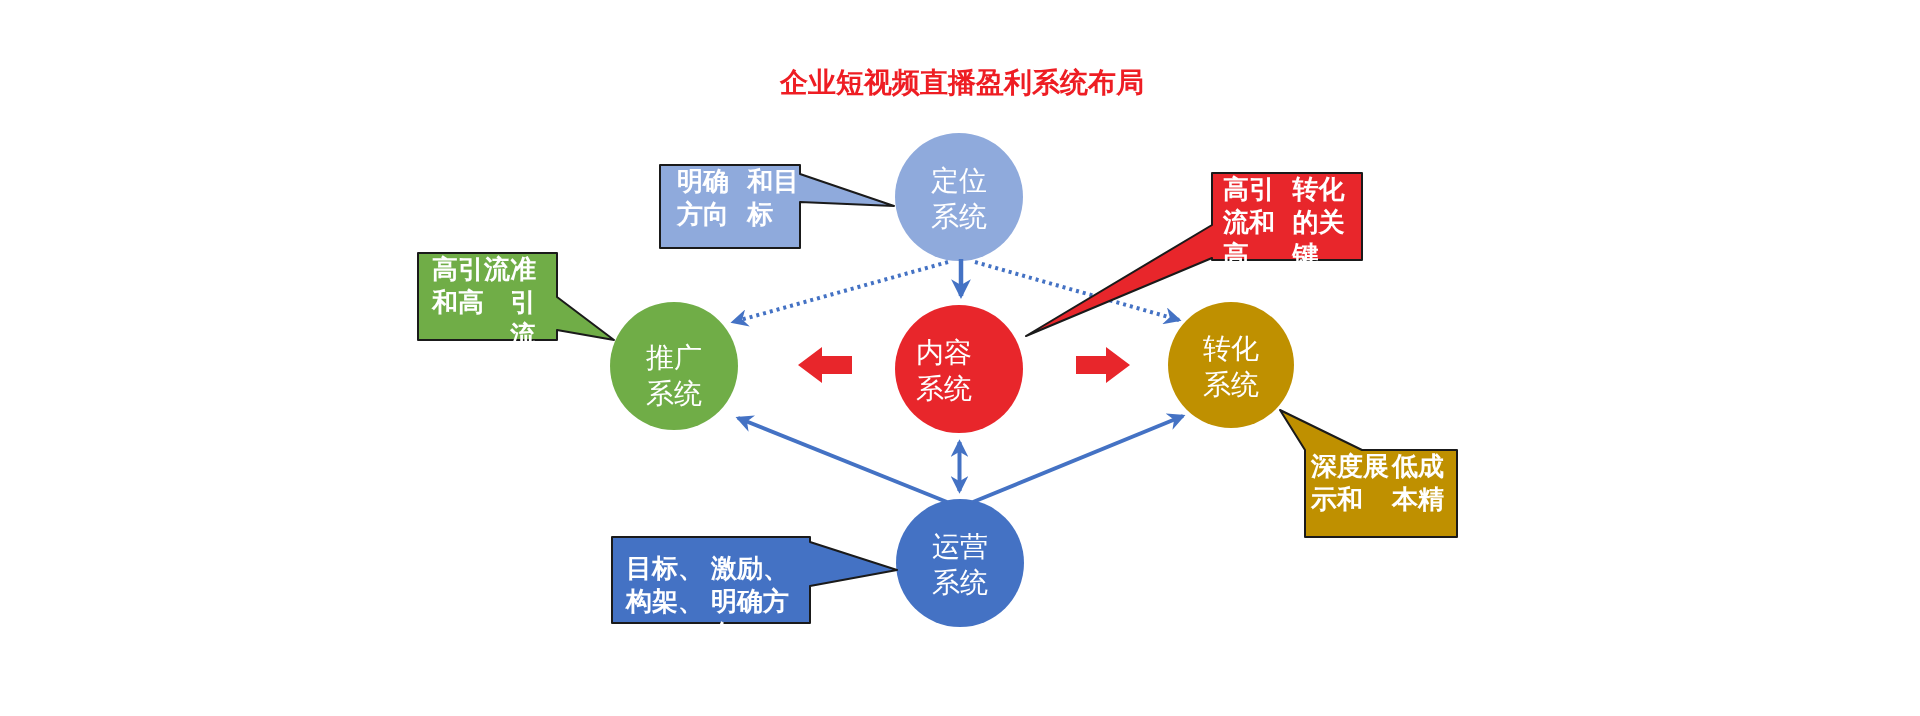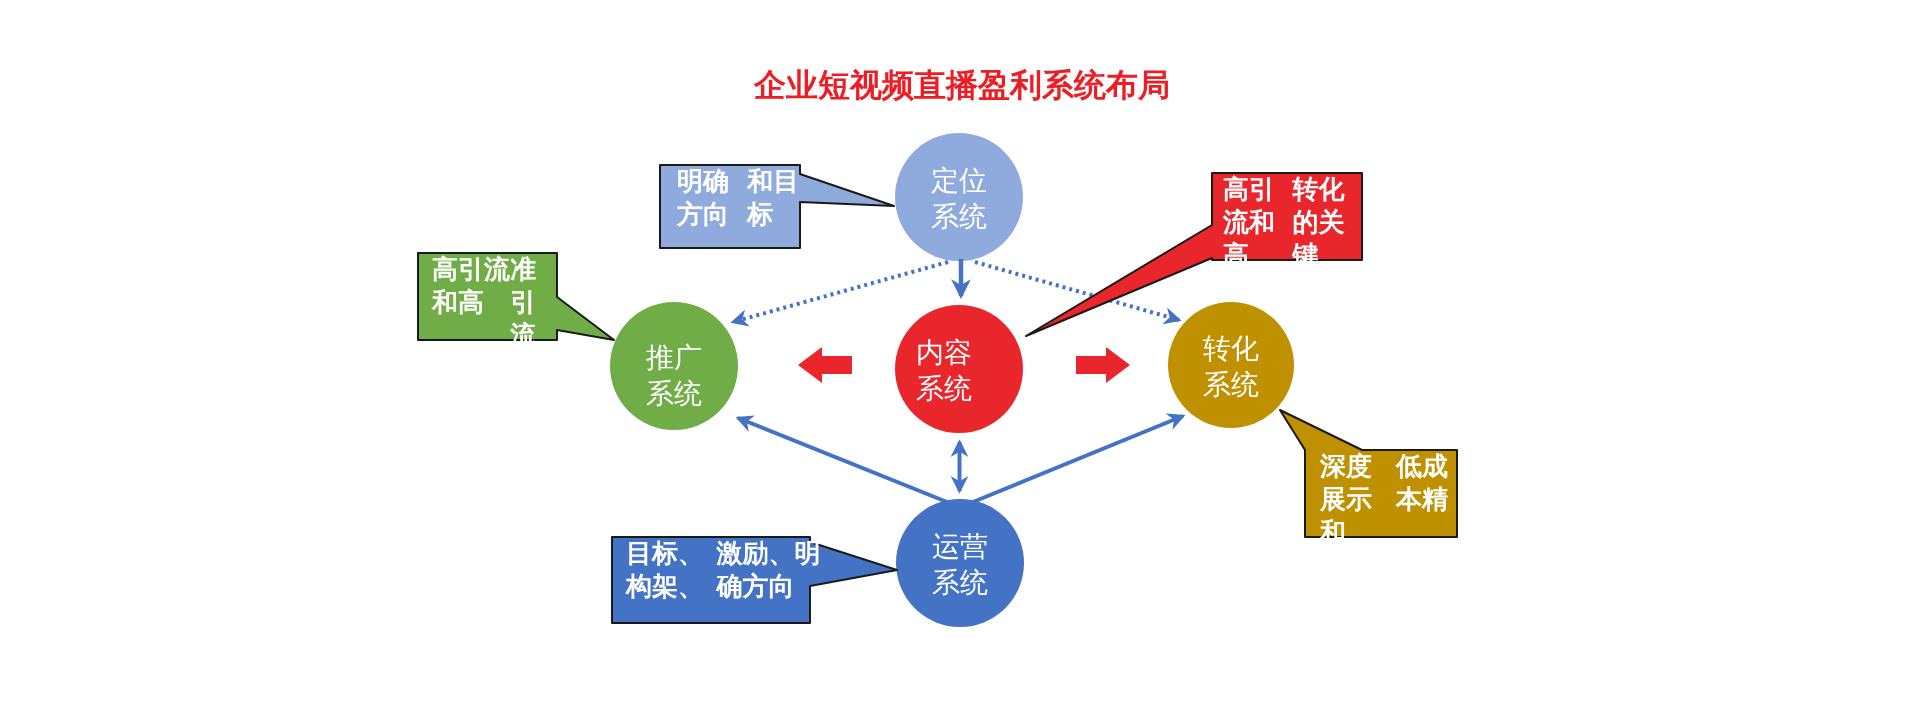--- a/index.html
+++ b/index.html
@@ -1,36 +1,36 @@
 <!DOCTYPE html>
 <html><head>
 <meta charset="utf-8">
 <style>
   html,body{margin:0;padding:0;background:#ffffff;}
   .canvas{position:relative;width:1920px;height:716px;background:#ffffff;overflow:hidden;
           font-family:"Liberation Sans",sans-serif;}
   .layer{position:absolute;left:0;top:0;width:1920px;height:716px;}
   .title{position:absolute;left:662px;top:64px;width:600px;text-align:center;
-         font-size:32px;font-weight:bold;letter-spacing:0px;}
+         font-size:28px;font-weight:bold;letter-spacing:0px;}
   .node-label{position:absolute;width:140px;text-align:center;color:#ffffff;
               font-size:28px;font-weight:normal;line-height:36px;}
   .callout-label{position:absolute;display:flex;justify-content:center;
                  color:#ffffff;font-size:26px;font-weight:bold;line-height:33px;}
   
   .nl-positioning{left:889px;top:163px;}
   .nl-promotion{left:604px;top:340px;}
   .nl-content{left:874px;top:335px;}
   .nl-conversion{left:1161px;top:331px;}
   .nl-operation{left:890px;top:529px;}
   
   .cl-positioning{left:660px;top:165px;width:140px;height:83px;padding-left:17px;box-sizing:border-box;}
   .cl-promotion{left:418px;top:253px;width:139px;height:87px;padding-left:14px;box-sizing:border-box;}
   .cl-content{left:1212px;top:173px;width:150px;height:87px;padding-left:11px;box-sizing:border-box;}
-  .cl-conversion{left:1305px;top:450px;width:152px;height:87px;padding-left:15px;box-sizing:border-box;}
-  .cl-operation{left:612px;top:537px;width:198px;height:86px;padding-left:2px;box-sizing:border-box;margin-left:12px;}
+  .cl-conversion{left:1305px;top:450px;width:152px;height:87px;padding-left:6px;box-sizing:border-box;}
+  .cl-operation{left:612px;top:552px;width:198px;height:86px;padding-left:14px;box-sizing:border-box;}
 </style>
 </head>
 <body>
 
 <div class="canvas">
 
   <svg class="layer" viewBox="0 0 1920 716">
     <defs>
       <marker id="ah" viewBox="0 0 10 10" refX="8.5" refY="5" markerWidth="4.4" markerHeight="4.4" orient="auto">
         <path d="M0,0 L10,5 L0,10 L3,5 Z" fill="#4472C4"></path>

